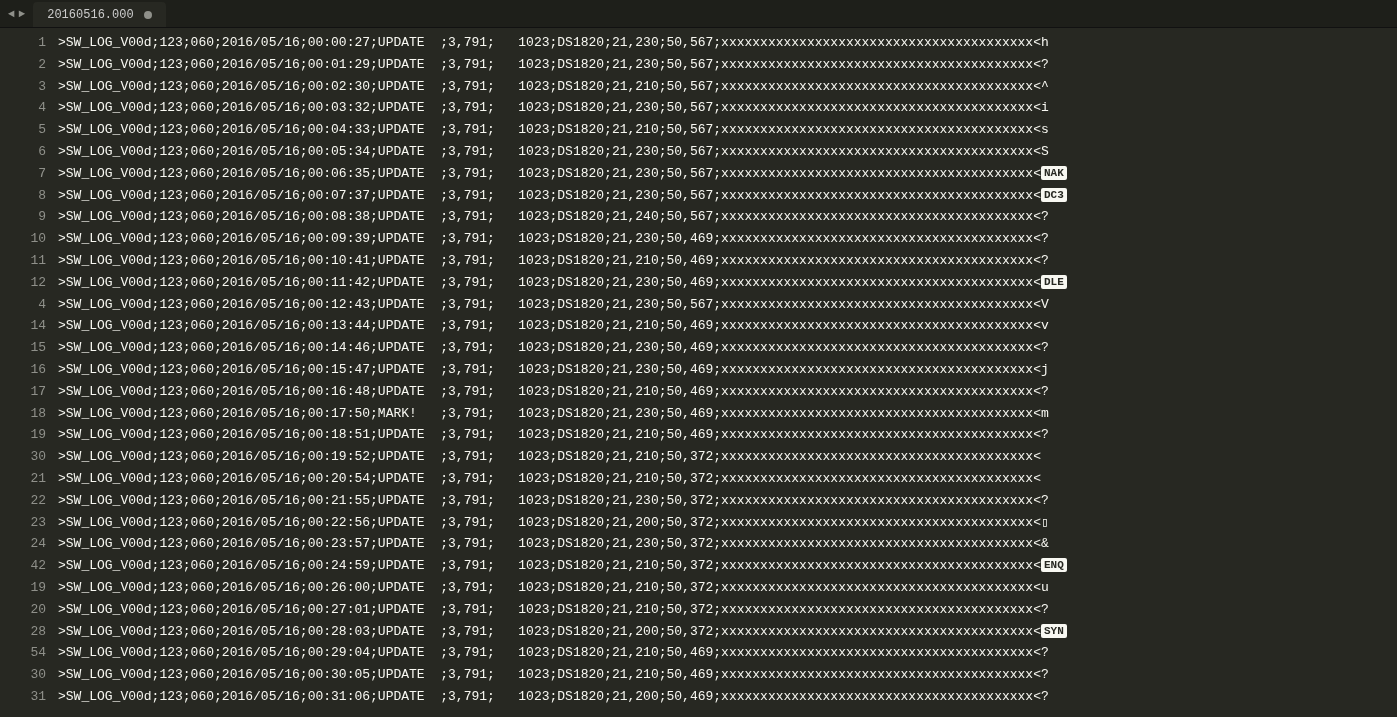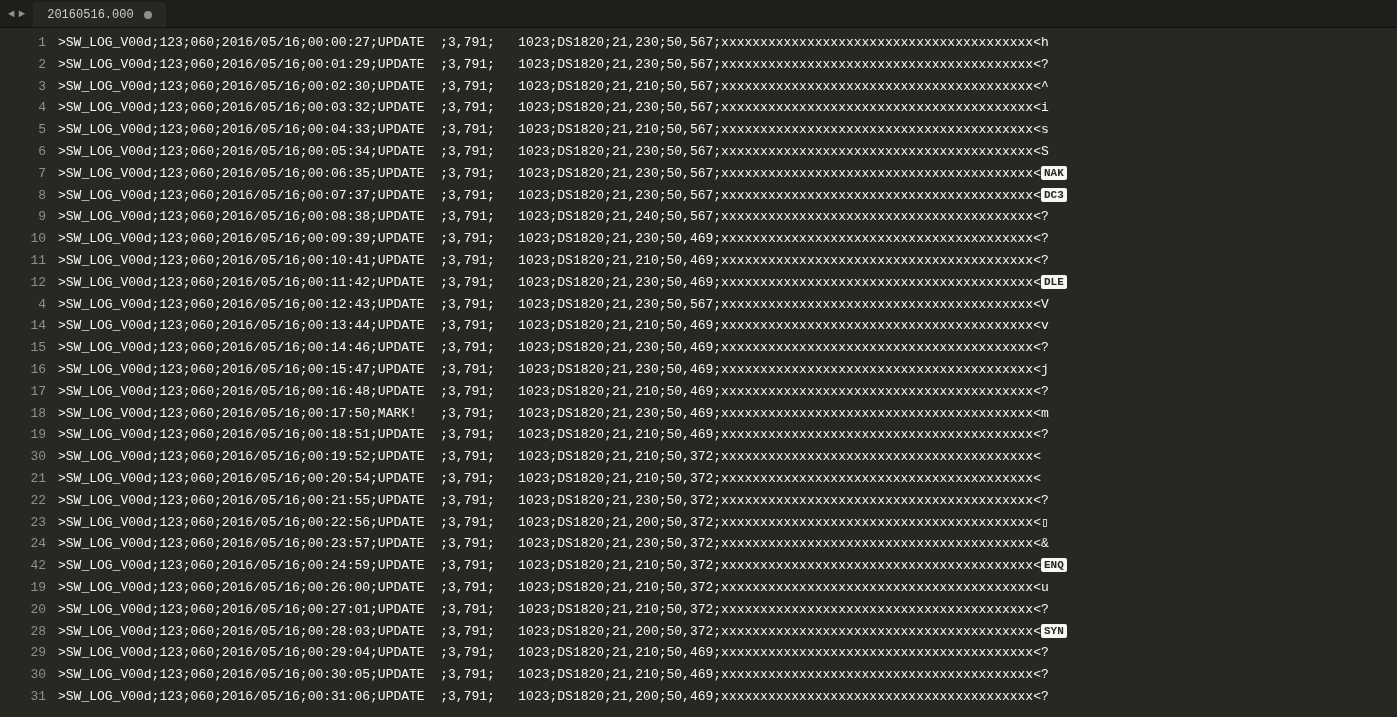--- a/index.html
+++ b/index.html
@@ -128,18 +128,18 @@
       <div>19</div>
       <div>30</div>
       <div>21</div>
       <div>22</div>
       <div>23</div>
       <div>24</div>
       <div>42</div>
       <div>19</div>
       <div>20</div>
       <div>28</div>
-      <div>29</div>
+      <div>54</div>
       <div>30</div>
       <div>31</div>
     </div>
   <div class="code" id="code"><div><span>&gt;SW_LOG_V00d;123;060;2016/05/16;00:00:27;UPDATE  ;3,791;   1023;DS1820;21,230;50,567;xxxxxxxxxxxxxxxxxxxxxxxxxxxxxxxxxxxxxxxx&lt;h</span></div><div><span>&gt;SW_LOG_V00d;123;060;2016/05/16;00:01:29;UPDATE  ;3,791;   1023;DS1820;21,230;50,567;xxxxxxxxxxxxxxxxxxxxxxxxxxxxxxxxxxxxxxxx&lt;?</span></div><div><span>&gt;SW_LOG_V00d;123;060;2016/05/16;00:02:30;UPDATE  ;3,791;   1023;DS1820;21,210;50,567;xxxxxxxxxxxxxxxxxxxxxxxxxxxxxxxxxxxxxxxx&lt;^</span></div><div><span>&gt;SW_LOG_V00d;123;060;2016/05/16;00:03:32;UPDATE  ;3,791;   1023;DS1820;21,230;50,567;xxxxxxxxxxxxxxxxxxxxxxxxxxxxxxxxxxxxxxxx&lt;i</span></div><div><span>&gt;SW_LOG_V00d;123;060;2016/05/16;00:04:33;UPDATE  ;3,791;   1023;DS1820;21,210;50,567;xxxxxxxxxxxxxxxxxxxxxxxxxxxxxxxxxxxxxxxx&lt;s</span></div><div><span>&gt;SW_LOG_V00d;123;060;2016/05/16;00:05:34;UPDATE  ;3,791;   1023;DS1820;21,230;50,567;xxxxxxxxxxxxxxxxxxxxxxxxxxxxxxxxxxxxxxxx&lt;S</span></div><div><span>&gt;SW_LOG_V00d;123;060;2016/05/16;00:06:35;UPDATE  ;3,791;   1023;DS1820;21,230;50,567;xxxxxxxxxxxxxxxxxxxxxxxxxxxxxxxxxxxxxxxx&lt;</span><span class="ctrl">NAK</span></div><div><span>&gt;SW_LOG_V00d;123;060;2016/05/16;00:07:37;UPDATE  ;3,791;   1023;DS1820;21,230;50,567;xxxxxxxxxxxxxxxxxxxxxxxxxxxxxxxxxxxxxxxx&lt;</span><span class="ctrl">DC3</span></div><div><span>&gt;SW_LOG_V00d;123;060;2016/05/16;00:08:38;UPDATE  ;3,791;   1023;DS1820;21,240;50,567;xxxxxxxxxxxxxxxxxxxxxxxxxxxxxxxxxxxxxxxx&lt;?</span></div><div><span>&gt;SW_LOG_V00d;123;060;2016/05/16;00:09:39;UPDATE  ;3,791;   1023;DS1820;21,230;50,469;xxxxxxxxxxxxxxxxxxxxxxxxxxxxxxxxxxxxxxxx&lt;?</span></div><div><span>&gt;SW_LOG_V00d;123;060;2016/05/16;00:10:41;UPDATE  ;3,791;   1023;DS1820;21,210;50,469;xxxxxxxxxxxxxxxxxxxxxxxxxxxxxxxxxxxxxxxx&lt;?</span></div><div><span>&gt;SW_LOG_V00d;123;060;2016/05/16;00:11:42;UPDATE  ;3,791;   1023;DS1820;21,230;50,469;xxxxxxxxxxxxxxxxxxxxxxxxxxxxxxxxxxxxxxxx&lt;</span><span class="ctrl">DLE</span></div><div><span>&gt;SW_LOG_V00d;123;060;2016/05/16;00:12:43;UPDATE  ;3,791;   1023;DS1820;21,230;50,567;xxxxxxxxxxxxxxxxxxxxxxxxxxxxxxxxxxxxxxxx&lt;V</span></div><div><span>&gt;SW_LOG_V00d;123;060;2016/05/16;00:13:44;UPDATE  ;3,791;   1023;DS1820;21,210;50,469;xxxxxxxxxxxxxxxxxxxxxxxxxxxxxxxxxxxxxxxx&lt;v</span></div><div><span>&gt;SW_LOG_V00d;123;060;2016/05/16;00:14:46;UPDATE  ;3,791;   1023;DS1820;21,230;50,469;xxxxxxxxxxxxxxxxxxxxxxxxxxxxxxxxxxxxxxxx&lt;?</span></div><div><span>&gt;SW_LOG_V00d;123;060;2016/05/16;00:15:47;UPDATE  ;3,791;   1023;DS1820;21,230;50,469;xxxxxxxxxxxxxxxxxxxxxxxxxxxxxxxxxxxxxxxx&lt;j</span></div><div><span>&gt;SW_LOG_V00d;123;060;2016/05/16;00:16:48;UPDATE  ;3,791;   1023;DS1820;21,210;50,469;xxxxxxxxxxxxxxxxxxxxxxxxxxxxxxxxxxxxxxxx&lt;?</span></div><div><span>&gt;SW_LOG_V00d;123;060;2016/05/16;00:17:50;MARK!   ;3,791;   1023;DS1820;21,230;50,469;xxxxxxxxxxxxxxxxxxxxxxxxxxxxxxxxxxxxxxxx&lt;m</span></div><div><span>&gt;SW_LOG_V00d;123;060;2016/05/16;00:18:51;UPDATE  ;3,791;   1023;DS1820;21,210;50,469;xxxxxxxxxxxxxxxxxxxxxxxxxxxxxxxxxxxxxxxx&lt;?</span></div><div><span>&gt;SW_LOG_V00d;123;060;2016/05/16;00:19:52;UPDATE  ;3,791;   1023;DS1820;21,210;50,372;xxxxxxxxxxxxxxxxxxxxxxxxxxxxxxxxxxxxxxxx&lt;</span></div><div><span>&gt;SW_LOG_V00d;123;060;2016/05/16;00:20:54;UPDATE  ;3,791;   1023;DS1820;21,210;50,372;xxxxxxxxxxxxxxxxxxxxxxxxxxxxxxxxxxxxxxxx&lt;</span></div><div><span>&gt;SW_LOG_V00d;123;060;2016/05/16;00:21:55;UPDATE  ;3,791;   1023;DS1820;21,230;50,372;xxxxxxxxxxxxxxxxxxxxxxxxxxxxxxxxxxxxxxxx&lt;?</span></div><div><span>&gt;SW_LOG_V00d;123;060;2016/05/16;00:22:56;UPDATE  ;3,791;   1023;DS1820;21,200;50,372;xxxxxxxxxxxxxxxxxxxxxxxxxxxxxxxxxxxxxxxx&lt;▯</span></div><div><span>&gt;SW_LOG_V00d;123;060;2016/05/16;00:23:57;UPDATE  ;3,791;   1023;DS1820;21,230;50,372;xxxxxxxxxxxxxxxxxxxxxxxxxxxxxxxxxxxxxxxx&lt;&amp;</span></div><div><span>&gt;SW_LOG_V00d;123;060;2016/05/16;00:24:59;UPDATE  ;3,791;   1023;DS1820;21,210;50,372;xxxxxxxxxxxxxxxxxxxxxxxxxxxxxxxxxxxxxxxx&lt;</span><span class="ctrl">ENQ</span></div><div><span>&gt;SW_LOG_V00d;123;060;2016/05/16;00:26:00;UPDATE  ;3,791;   1023;DS1820;21,210;50,372;xxxxxxxxxxxxxxxxxxxxxxxxxxxxxxxxxxxxxxxx&lt;u</span></div><div><span>&gt;SW_LOG_V00d;123;060;2016/05/16;00:27:01;UPDATE  ;3,791;   1023;DS1820;21,210;50,372;xxxxxxxxxxxxxxxxxxxxxxxxxxxxxxxxxxxxxxxx&lt;?</span></div><div><span>&gt;SW_LOG_V00d;123;060;2016/05/16;00:28:03;UPDATE  ;3,791;   1023;DS1820;21,200;50,372;xxxxxxxxxxxxxxxxxxxxxxxxxxxxxxxxxxxxxxxx&lt;</span><span class="ctrl">SYN</span></div><div><span>&gt;SW_LOG_V00d;123;060;2016/05/16;00:29:04;UPDATE  ;3,791;   1023;DS1820;21,210;50,469;xxxxxxxxxxxxxxxxxxxxxxxxxxxxxxxxxxxxxxxx&lt;?</span></div><div><span>&gt;SW_LOG_V00d;123;060;2016/05/16;00:30:05;UPDATE  ;3,791;   1023;DS1820;21,210;50,469;xxxxxxxxxxxxxxxxxxxxxxxxxxxxxxxxxxxxxxxx&lt;?</span></div><div><span>&gt;SW_LOG_V00d;123;060;2016/05/16;00:31:06;UPDATE  ;3,791;   1023;DS1820;21,200;50,469;xxxxxxxxxxxxxxxxxxxxxxxxxxxxxxxxxxxxxxxx&lt;?</span></div></div>
 </div>
 
 </body></html>

